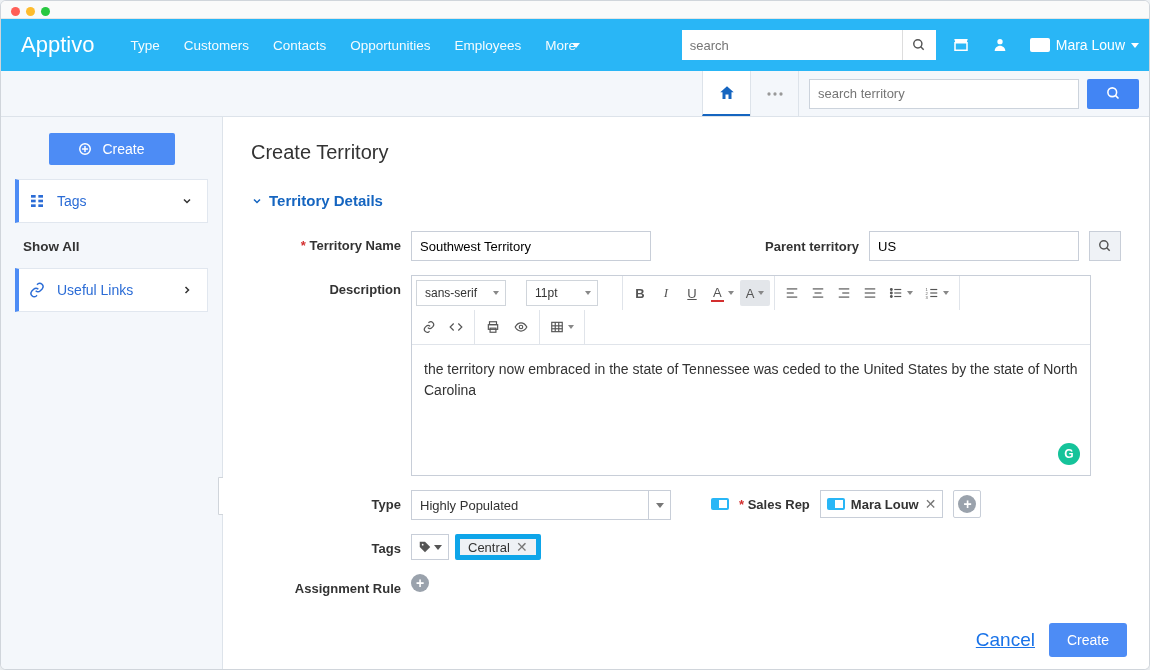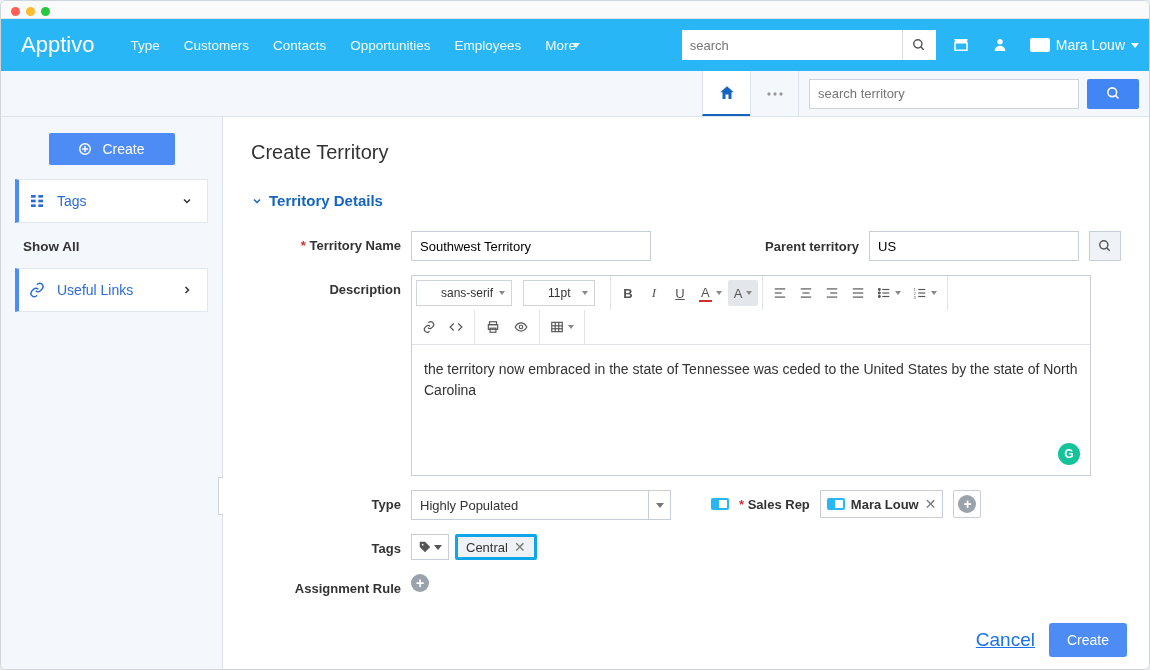--- a/index.html
+++ b/index.html
@@ -62,32 +62,32 @@
   .text.w240 { width:240px; }
   .text.w210 { width:210px; }
   .icon-btn { width:32px; height:30px; background:#eff2f6; border:1px solid #c8ced8; display:flex; align-items:center; justify-content:center; cursor:pointer; color:#555; }
   
   
   .editor { border:1px solid #c8ced8; width: 680px; }
   .editor-toolbar { display:flex; flex-wrap:wrap; border-bottom:1px solid #e0e4ea; }
   .et-group { display:flex; align-items:center; padding:4px; border-right:1px solid #e0e4ea; }
   .et-btn { min-width:26px; height:26px; padding:0 6px; display:flex; align-items:center; justify-content:center; color:#555; cursor:pointer; font-size:13px; border-radius:2px; }
   .et-btn.mini-caret::after { content:""; border-left:3px solid transparent; border-right:3px solid transparent; border-top:4px solid #888; margin-left:4px; }
-  .et-sel { height:26px; border:1px solid #d0d5db; padding:0 18px 0 24px; font-size:12px; background:#fff; display:flex; align-items:center; position:relative; margin-right:11px; min-width:72px; cursor:pointer; }
+  .et-sel { height:26px; border:1px solid #d0d5db; padding:0 18px 0 8px; font-size:12px; background:#fff; display:flex; align-items:center; position:relative; margin-right:20px; min-width:72px; cursor:pointer; }
   .et-sel::after { content:""; position:absolute; right:6px; border-left:3px solid transparent; border-right:3px solid transparent; border-top:4px solid #888; }
   .et-btn.bg-fill { background:#e3e6ea; }
   .editor-body { min-height:130px; padding: 14px 12px; font-size:14px; line-height:1.5; position:relative; }
   .grammarly { position:absolute; right:10px; bottom:10px; width:22px; height:22px; border-radius:50%; background:#15c39a; color:#fff; display:flex; align-items:center; justify-content:center; font-size:12px; font-weight:bold; }
 
   
   .selectbox { height:30px; border:1px solid #c8ced8; width:260px; display:flex; align-items:center; padding:0 8px; position:relative; background:#fff; cursor:pointer; font-size:13px; }
   .selectbox .sel-caret { position:absolute; right:0; top:0; width:22px; height:100%; border-left:1px solid #c8ced8; display:flex; align-items:center; justify-content:center; }
 
   
-  .chip { display:inline-flex; align-items:center; gap:6px; height:26px; background:#eef1f5; border:3px solid #0ea5e9; padding:0 8px; border-radius:2px; font-size:13px; }
+  .chip { display:inline-flex; align-items:center; gap:6px; height:26px; background:#eef1f5; border:5px solid #0ea5e9; padding:0 8px; border-radius:2px; font-size:13px; }
   .chip .x, .x { color:#777; cursor:pointer; font-size:14px; }
   .tag-picker { display:inline-flex; align-items:center; gap:2px; height:26px; border:1px solid #c8ced8; padding:0 6px; cursor:pointer; }
   .chip-inline { display:inline-flex; align-items:center; gap:6px; height:28px; border:1px solid #c8ced8; padding:0 6px; background:#fff; }
   .chip-icon { display:inline-block; width:18px; height:12px; background:#29b6f6; border-radius:2px; position:relative; }
   .chip-icon::after { content:""; position:absolute; inset:2px 2px 2px 8px; background:#fff; }
   .add-circle { width:28px; height:28px; border:1px solid #c8ced8; background:#fff; display:flex; align-items:center; justify-content:center; border-radius:2px; cursor:pointer; }
   .add-dot { width:18px; height:18px; border-radius:50%; background:#9aa2ac; color:#fff; display:flex; align-items:center; justify-content:center; font-size:14px; font-weight:bold; }
 
   .lbl-plain { text-align:right; font-size:13px; font-weight:600; color:#333; padding-top:6px; }
 

